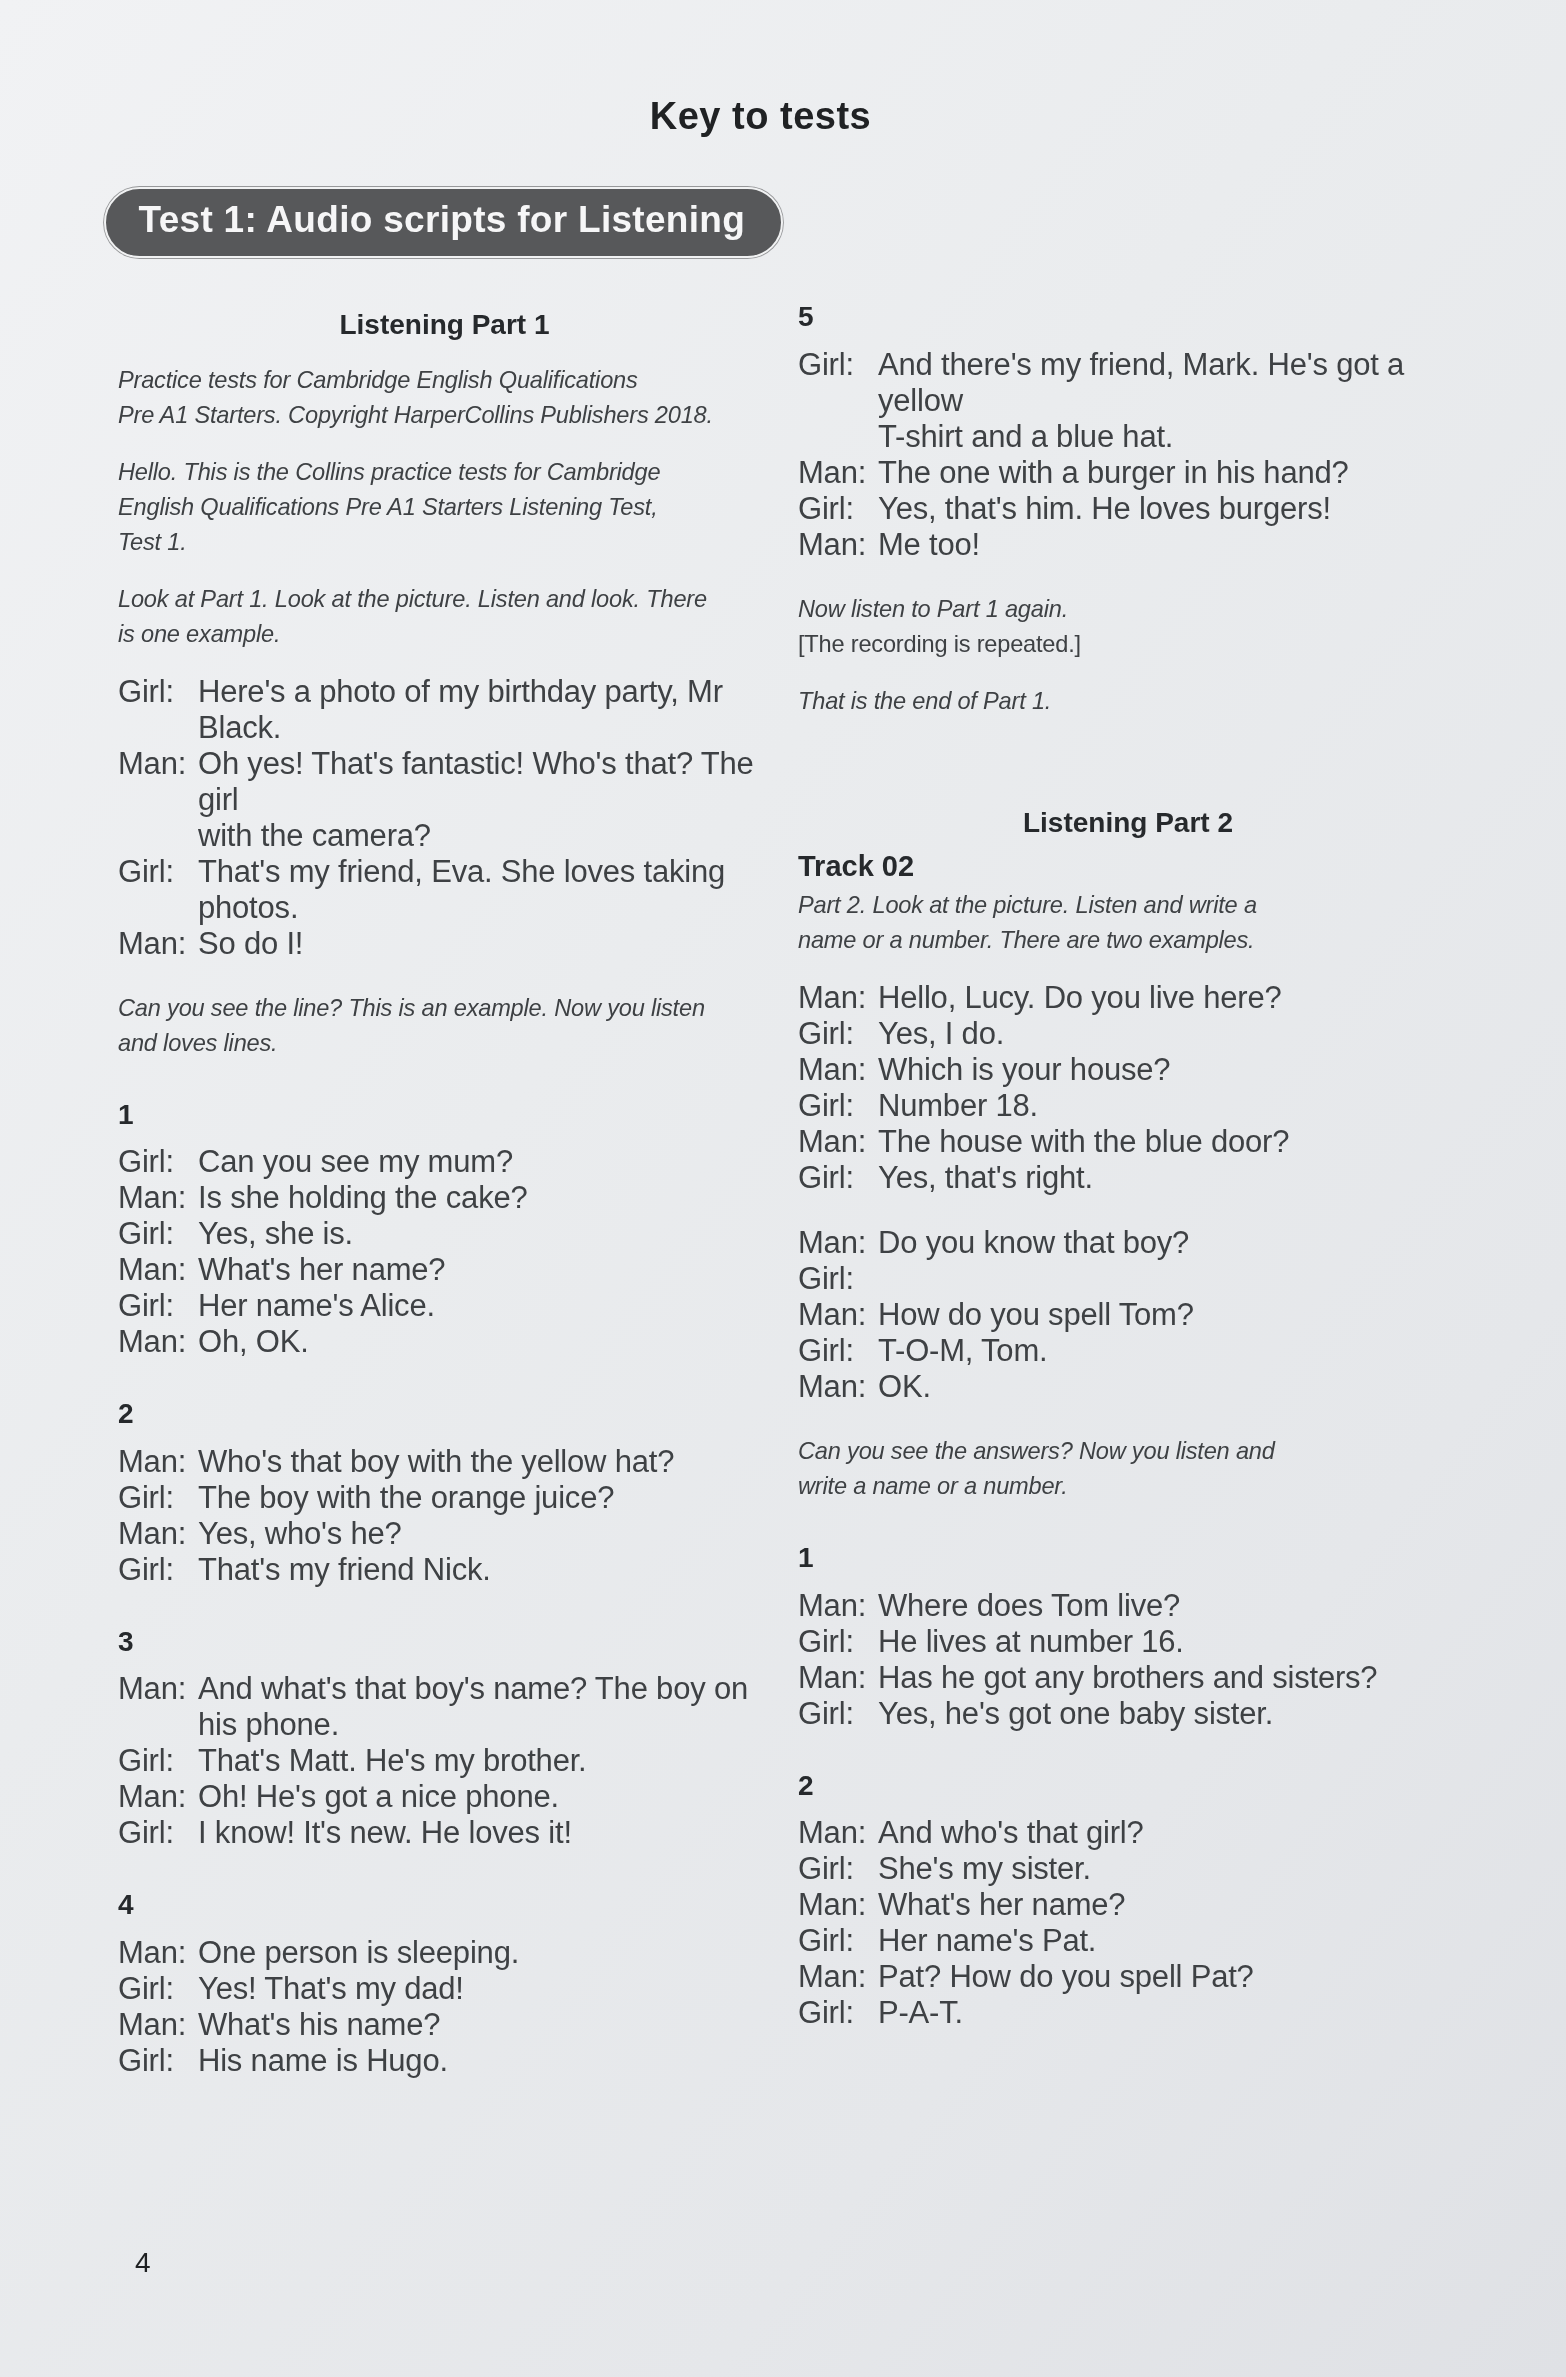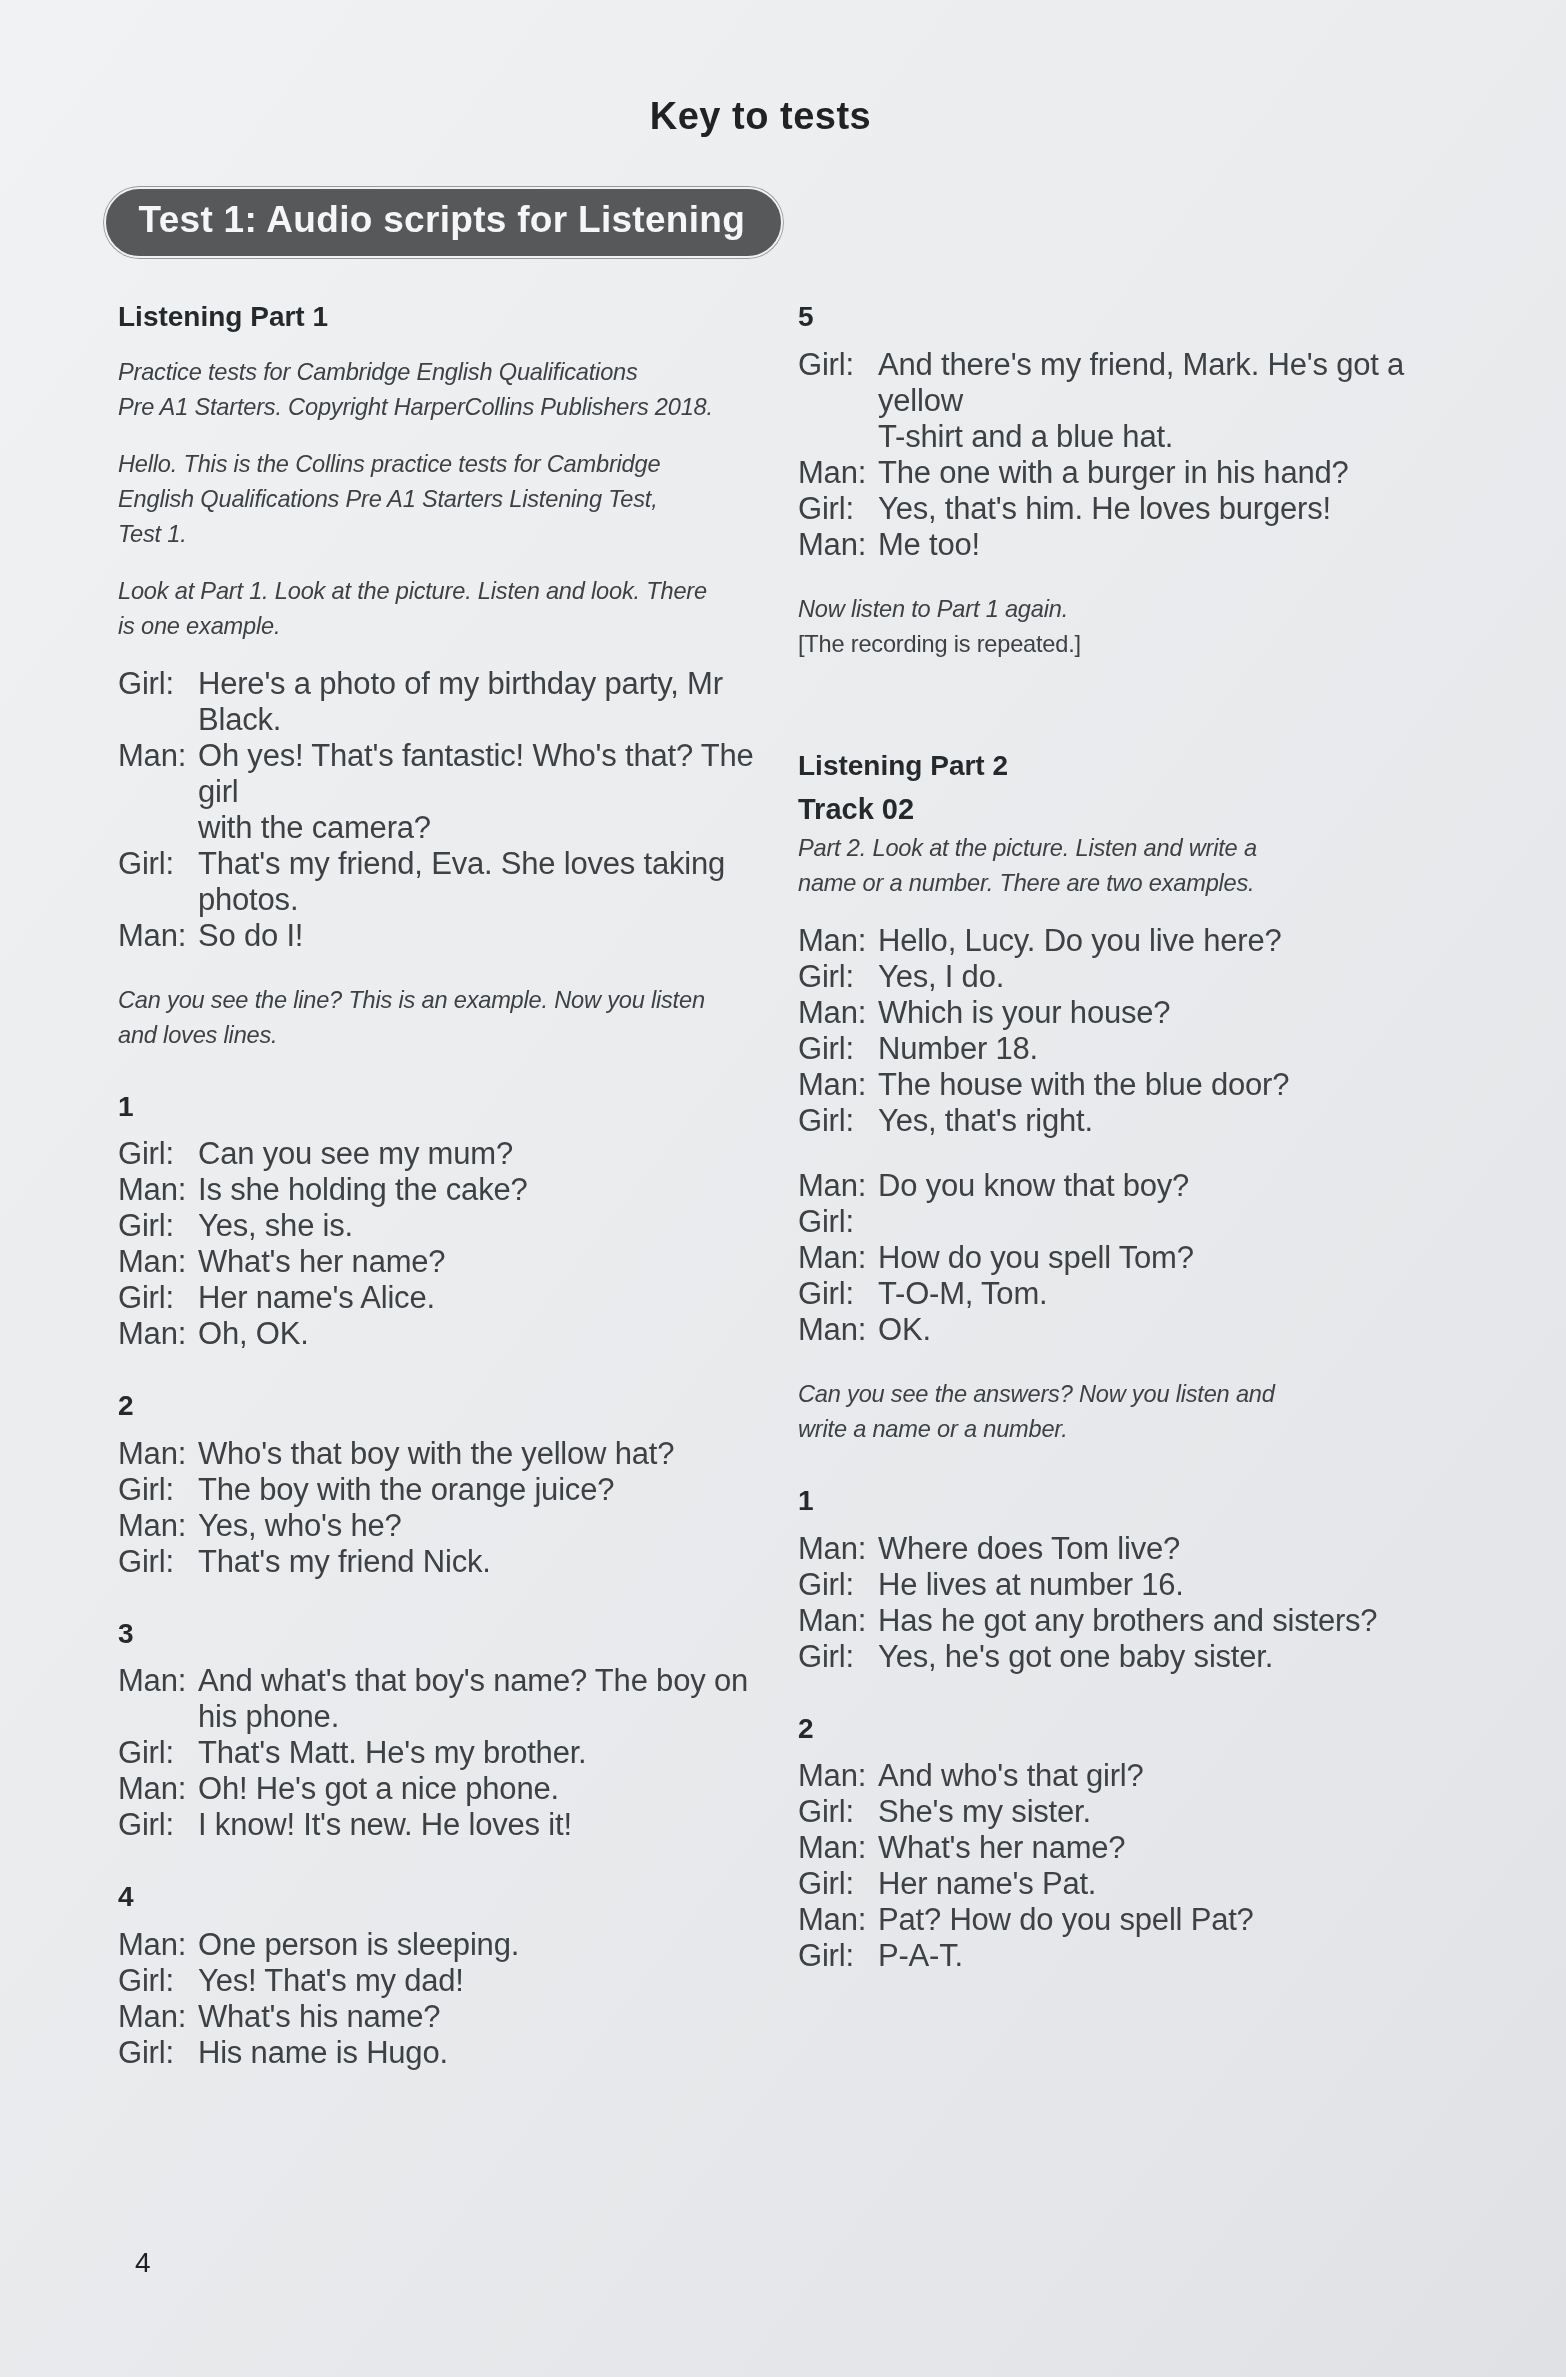--- a/index.html
+++ b/index.html
@@ -25,21 +25,21 @@
     margin-top:49px;margin-left:-14.5px;width:fit-content;
     background:var(--banner-bg);color:var(--banner-fg);
     font-size:37px;font-weight:bold;letter-spacing:0.3px;
     padding:10px 36px 14.5px 33px;border-radius:44px;
     border:2.7px solid #f1f2f3;box-shadow:0 0 0 0.9px #97989a;
   }
   .columns{display:flex;margin-top:42px;align-items:flex-start;}
   .dialogue-col{min-height:9px;}
   .col-left{flex:0 0 653px;width:653px;}
   .col-right{flex:1;padding-left:27px;}
-  .heading{font-size:28px;font-weight:bold;color:var(--ink-strong);margin:0;line-height:33px;}
+  .heading{font-size:28px;font-weight:bold;color:var(--ink-strong);margin:8px;line-height:33px;text-align:center;}
   .subheading{font-size:29px;font-weight:bold;color:var(--ink-strong);margin:11px 0 3.6px;line-height:33px;}
   .instruction{
     font-style:italic;font-size:23.6px;line-height:35px;letter-spacing:-0.2px;
     margin:22px 0;white-space:pre-line;color:var(--ink);
   }
   .subheading + .instruction{margin-top:5.5px;}
   .note{font-style:normal;}
   .qnum{font-size:28px;font-weight:bold;color:var(--ink-strong);margin:38px 0 14.5px;line-height:31px;}
   .dialogue-col > .qnum:first-child{margin-top:1.8px;}
   .dialogue{margin:0 0 29px;}
@@ -187,20 +187,21 @@
             <div class="line">
               <span class="speaker">Girl:</span>
               <span class="speech">Yes, that's him. He loves burgers!</span>
             </div>
             <div class="line">
               <span class="speaker">Man:</span>
               <span class="speech">Me too!</span>
             </div>
           </div>
           <div class="instruction">Now listen to Part 1 again.<div class="note">[The recording is repeated.]</div></div>
+          <div class="instruction">That is the end of Part 1.</div>
           <div class="heading" style="margin-top: 87px;">Listening Part 2</div>
           <div class="subheading">Track 02</div>
           <div class="instruction">Part 2. Look at the picture. Listen and write a
 name or a number. There are two examples.</div>
           <div class="dialogue">
             <div class="line">
               <span class="speaker">Man:</span>
               <span class="speech">Hello, Lucy. Do you live here?</span>
             </div>
             <div class="line">

